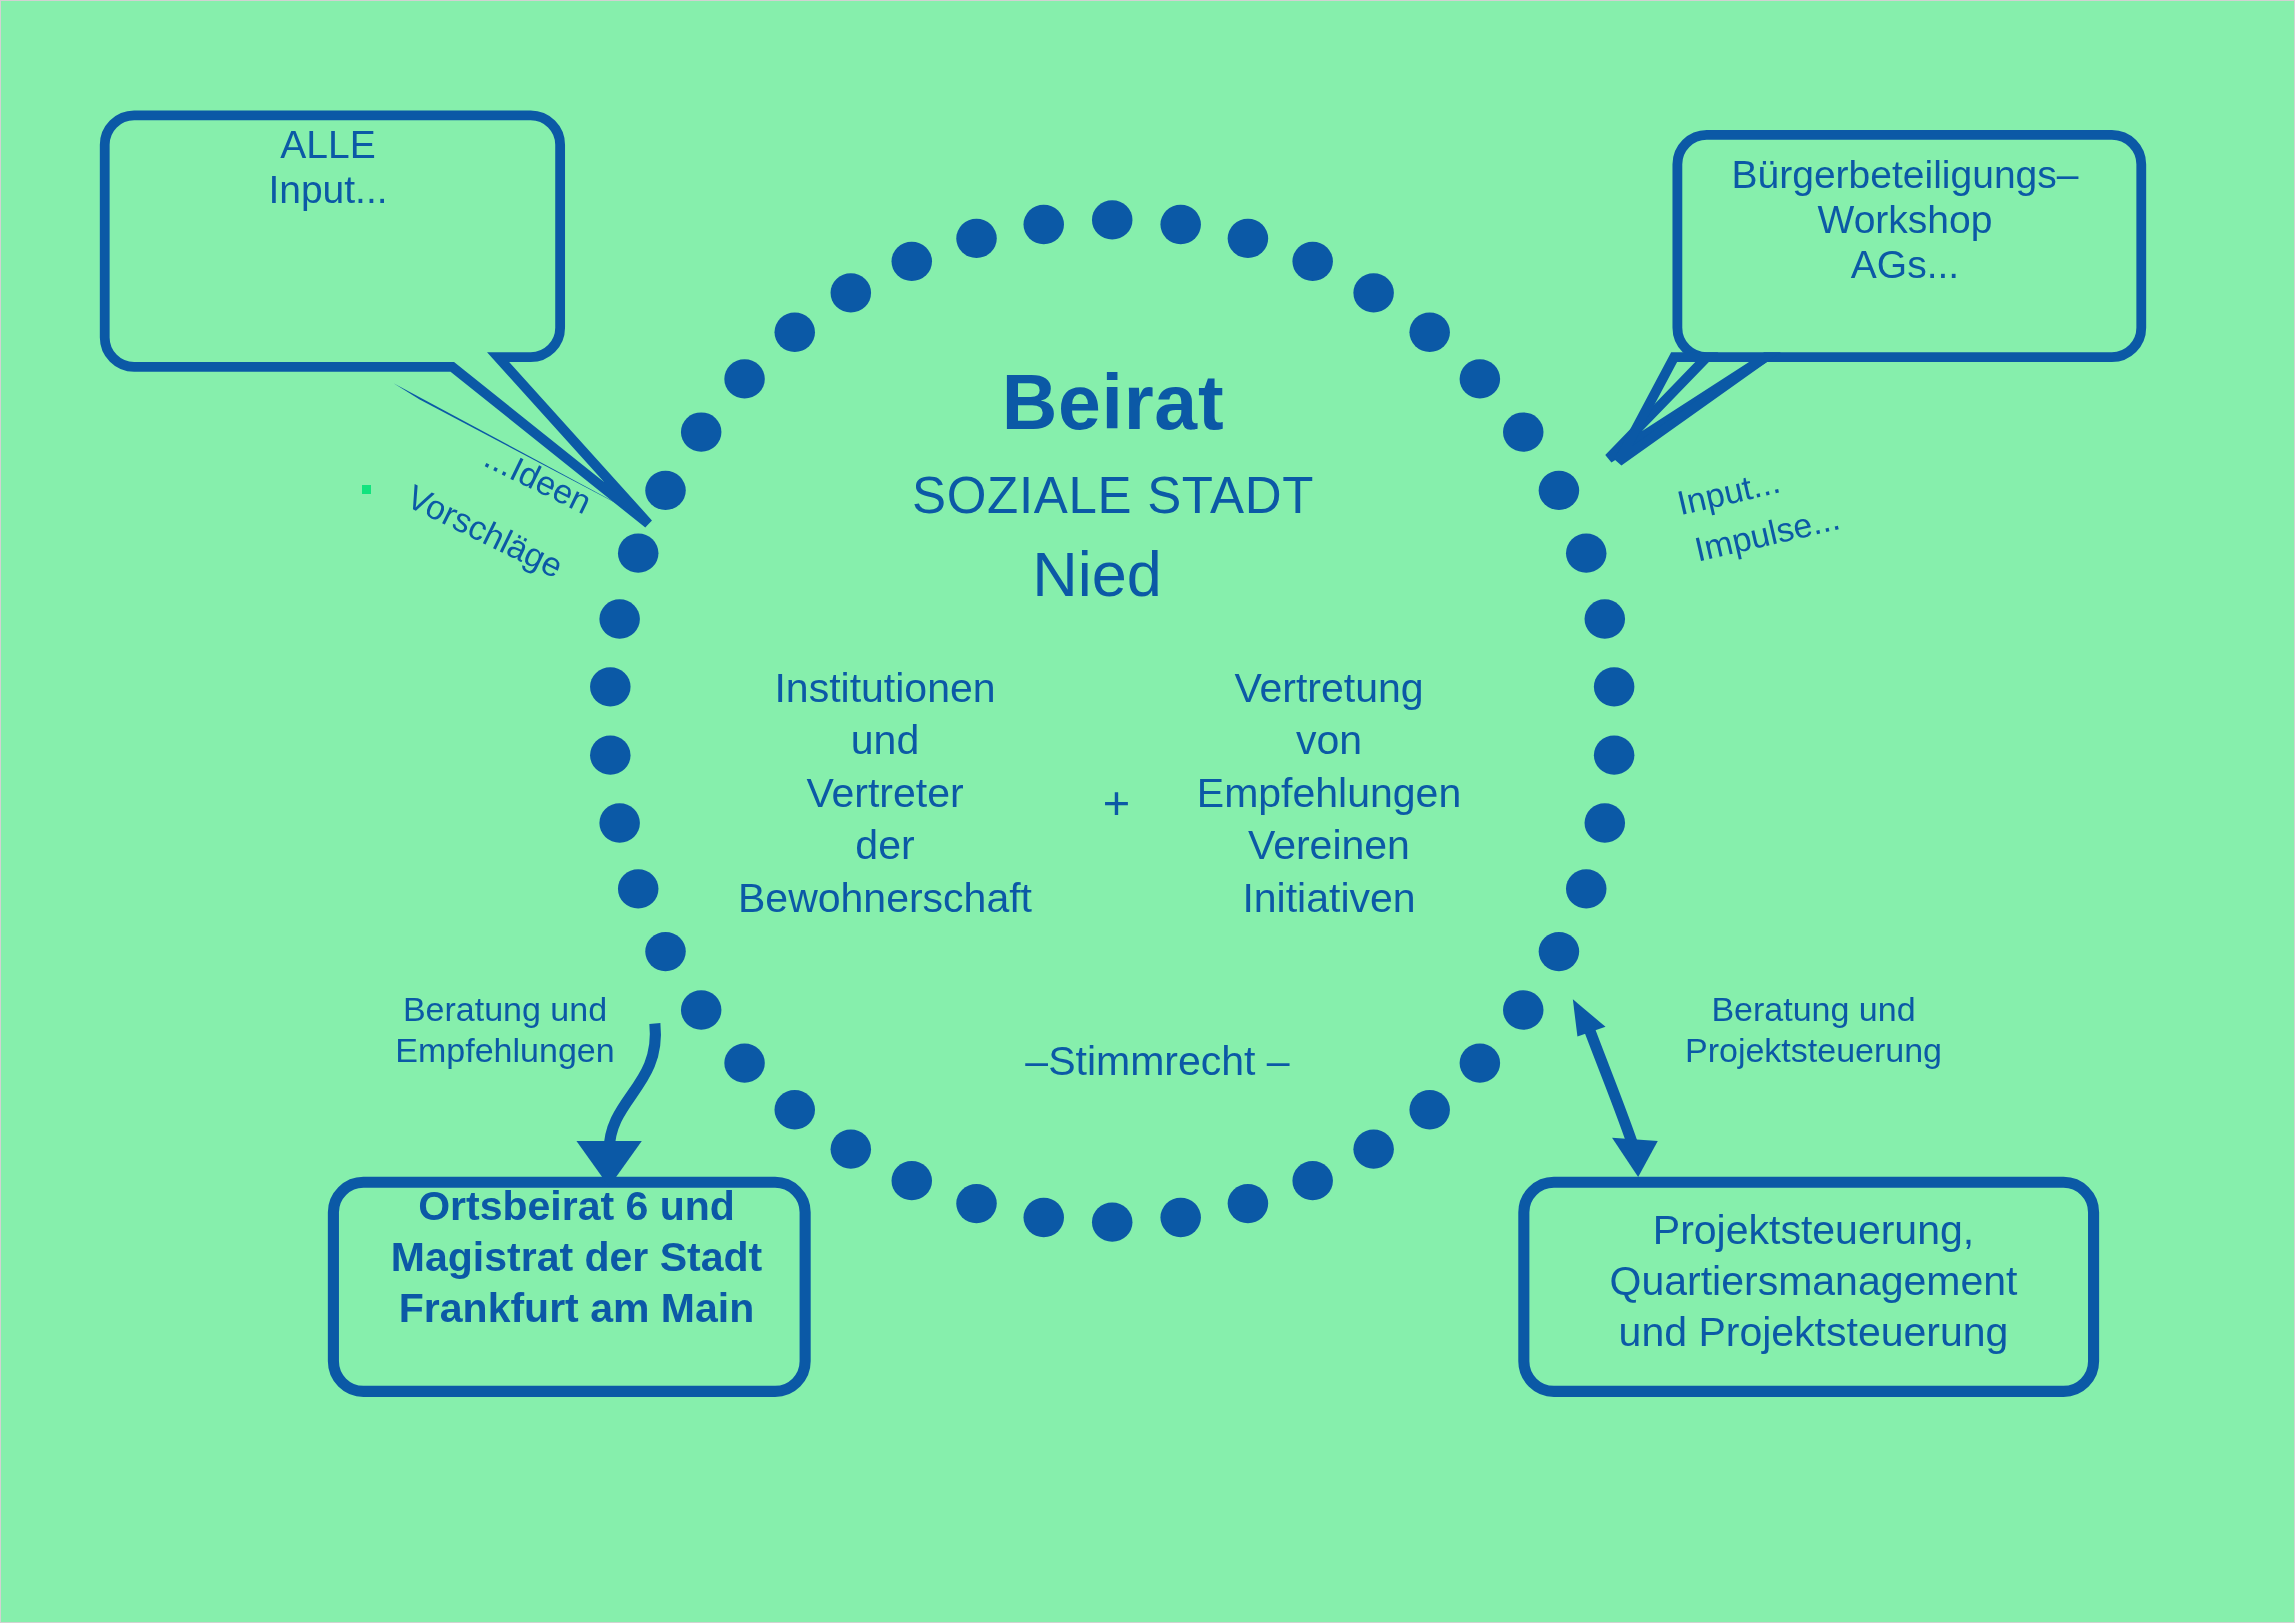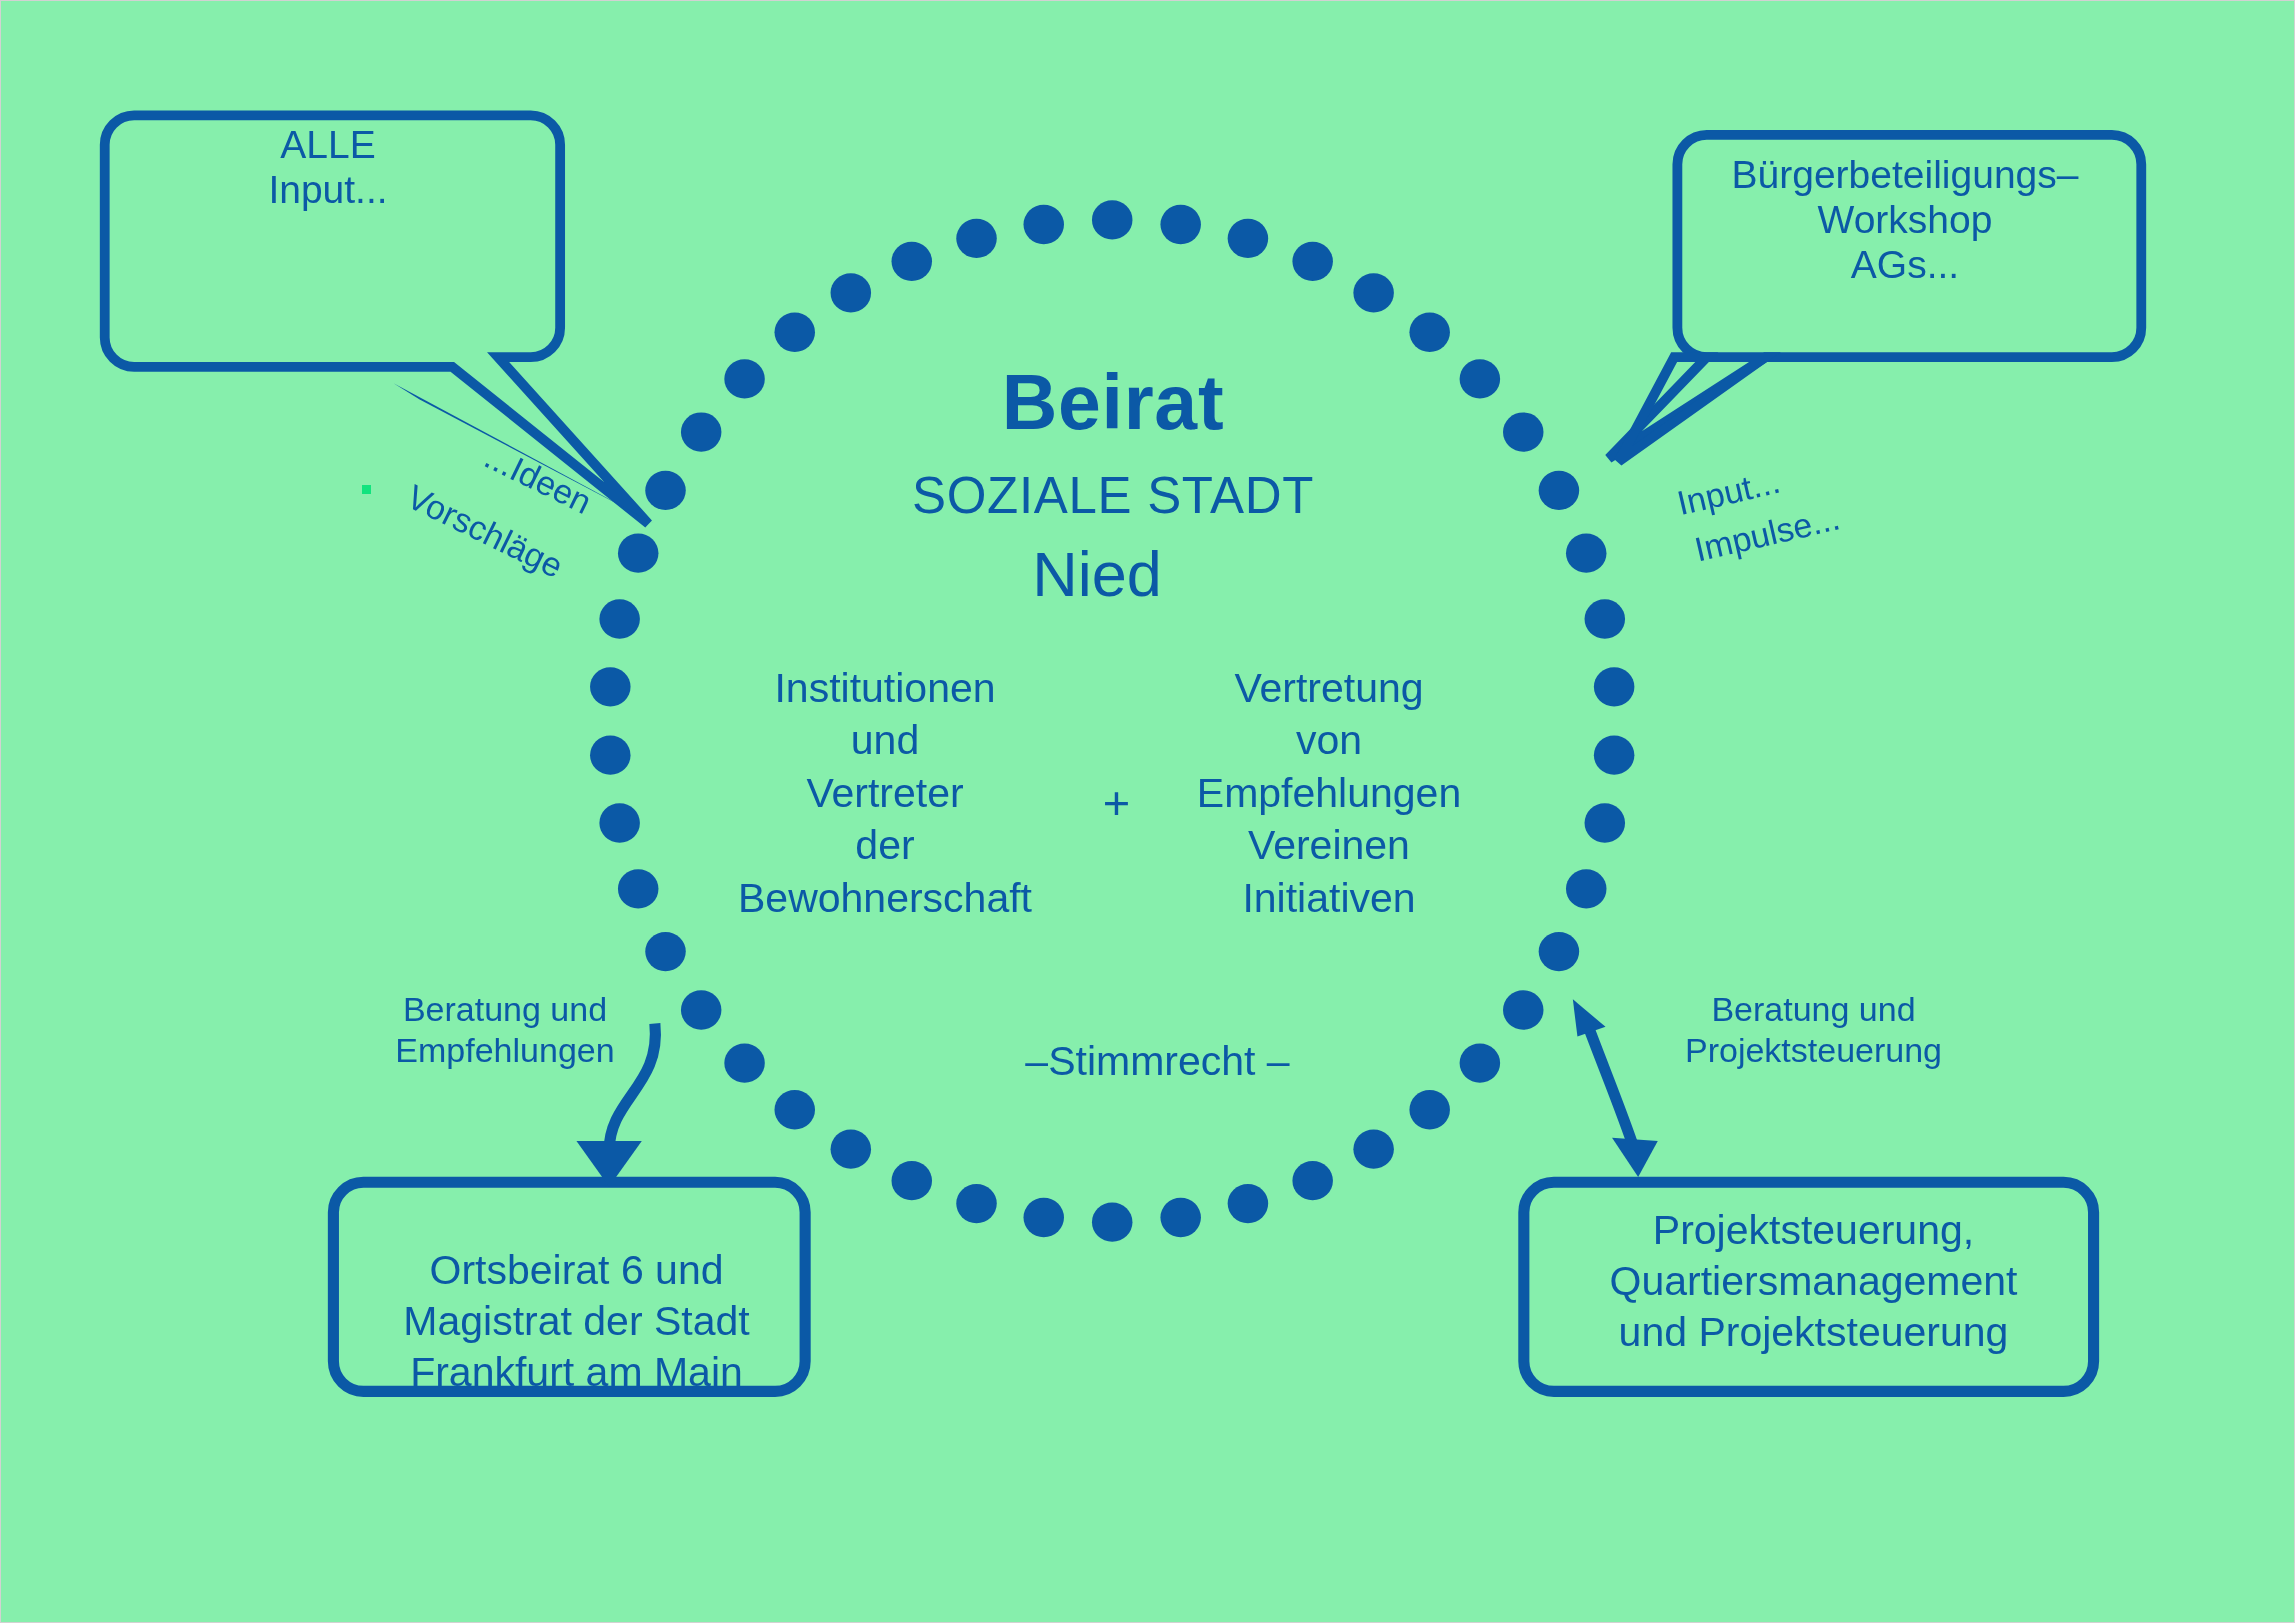--- a/index.html
+++ b/index.html
@@ -37,21 +37,21 @@
   .lbl{position:absolute;color:#0b59a6;font-size:34px;line-height:1.2;text-align:center;}
   .lbl-ideen{left:452px;top:458px;width:170px;transform:rotate(26deg);transform-origin:50% 50%;}
   .lbl-vorschlaege{left:366px;top:510px;width:236px;transform:rotate(26deg);transform-origin:50% 50%;}
   .lbl-input{left:1675px;top:465px;width:157px;transform:rotate(-13deg);transform-origin:50% 50%;text-align:left;}
   .lbl-impulse{left:1692px;top:507px;width:196px;transform:rotate(-13deg);transform-origin:50% 50%;text-align:left;}
 
   .lbl-beratung-l{left:370px;top:988px;width:268px;}
   .lbl-beratung-r{left:1649px;top:988px;width:327px;}
 
   .boxtext{position:absolute;color:#0b59a6;font-size:41px;line-height:1.24;text-align:center;}
-  .box-bl{left:340px;top:1244px;width:471px;}
+  .box-bl{left:340px;top:1180px;width:471px;font-weight:bold;}
   .box-br{left:1531px;top:1204px;width:563px;}
 
   .greendot{position:absolute;left:361px;top:484px;width:8.5px;height:8.5px;background:#12e37e;}
 </style>
 </head>
 <body>
 
 <div id="stage">
 
   <svg id="svgroot" viewBox="0 0 3508 2481" xmlns="http://www.w3.org/2000/svg">

